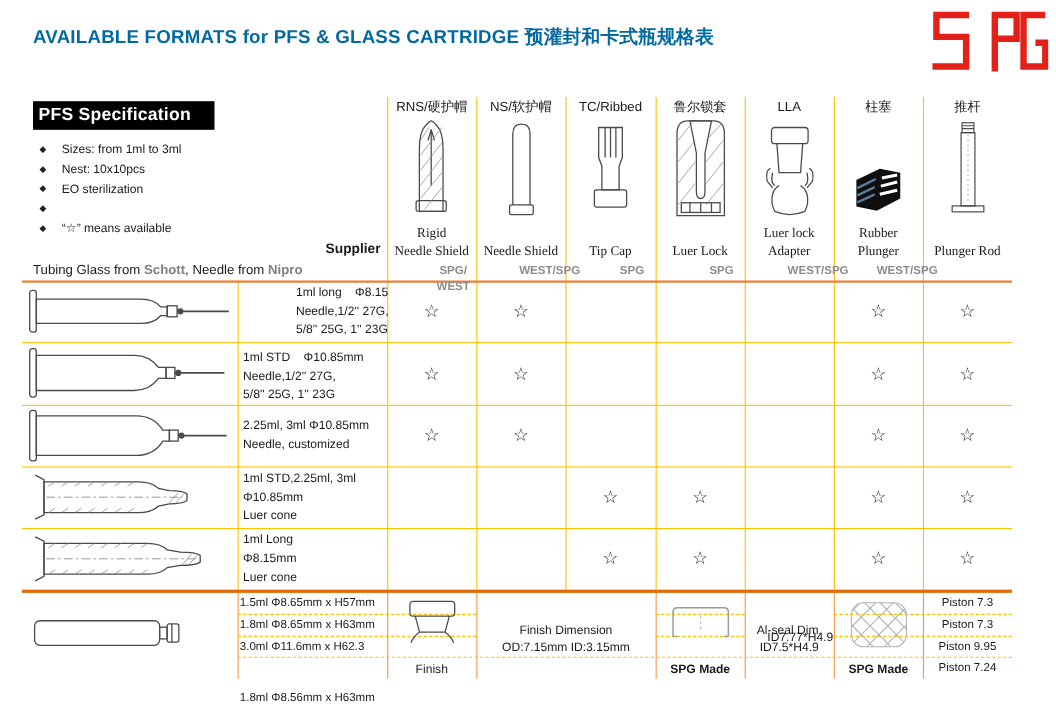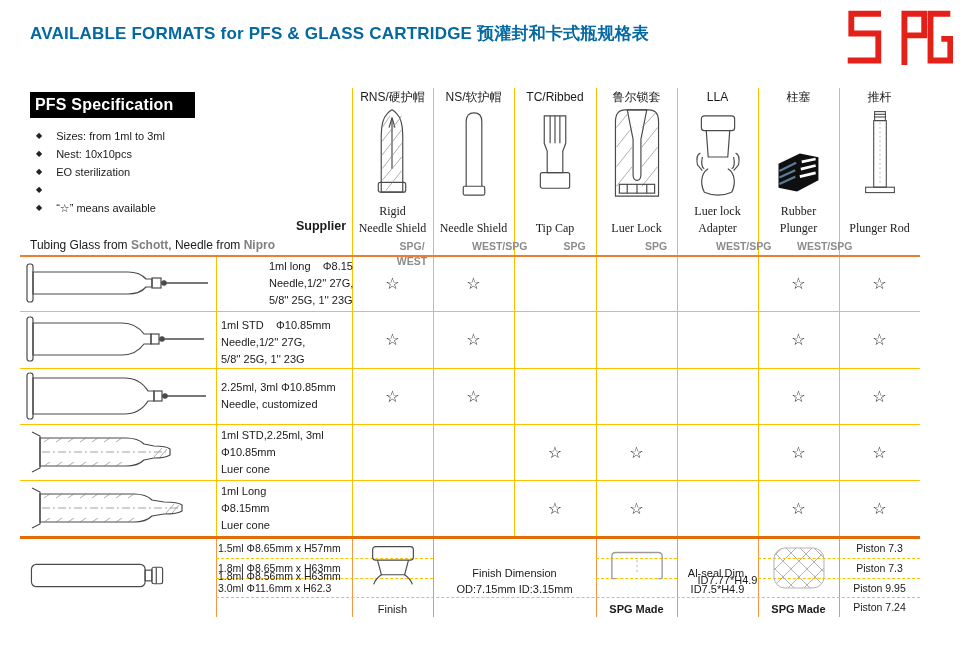--- a/index.html
+++ b/index.html
@@ -482,19 +482,19 @@
       <div>ID7.77*H4.9</div>
     </div>
   <div class="abs bcell bold" style="left:758px; top:597px; width:81px; height:20px;">
       <div>SPG Made</div>
     </div>
 
   <div id="bottom-lists">
       <div class="abs size-cell" style="top: 538px; height: 20px;">1.5ml Φ8.65mm x H57mm</div>
       <div class="abs size-cell" style="top: 558px; height: 20px;">1.8ml Φ8.65mm x H63mm</div>
       <div class="abs size-cell" style="top: 578px; height: 19px;">3.0ml Φ11.6mm x H62.3</div>
-      <div class="abs size-cell" style="top: 566px; height: 20px;">1.8ml Φ8.56mm x H63mm</div>
+      <div class="abs size-cell" style="top: 624px; height: 20px;">1.8ml Φ8.56mm x H63mm</div>
       <div class="abs piston-cell" style="top: 538px; height: 20px;">Piston 7.3</div>
       <div class="abs piston-cell" style="top: 558px; height: 20px;">Piston 7.3</div>
       <div class="abs piston-cell" style="top: 578px; height: 19px;">Piston 9.95</div>
       <div class="abs piston-cell" style="top: 597px; height: 20px;">Piston 7.24</div>
     </div>
 </div>
 
 </body></html>

